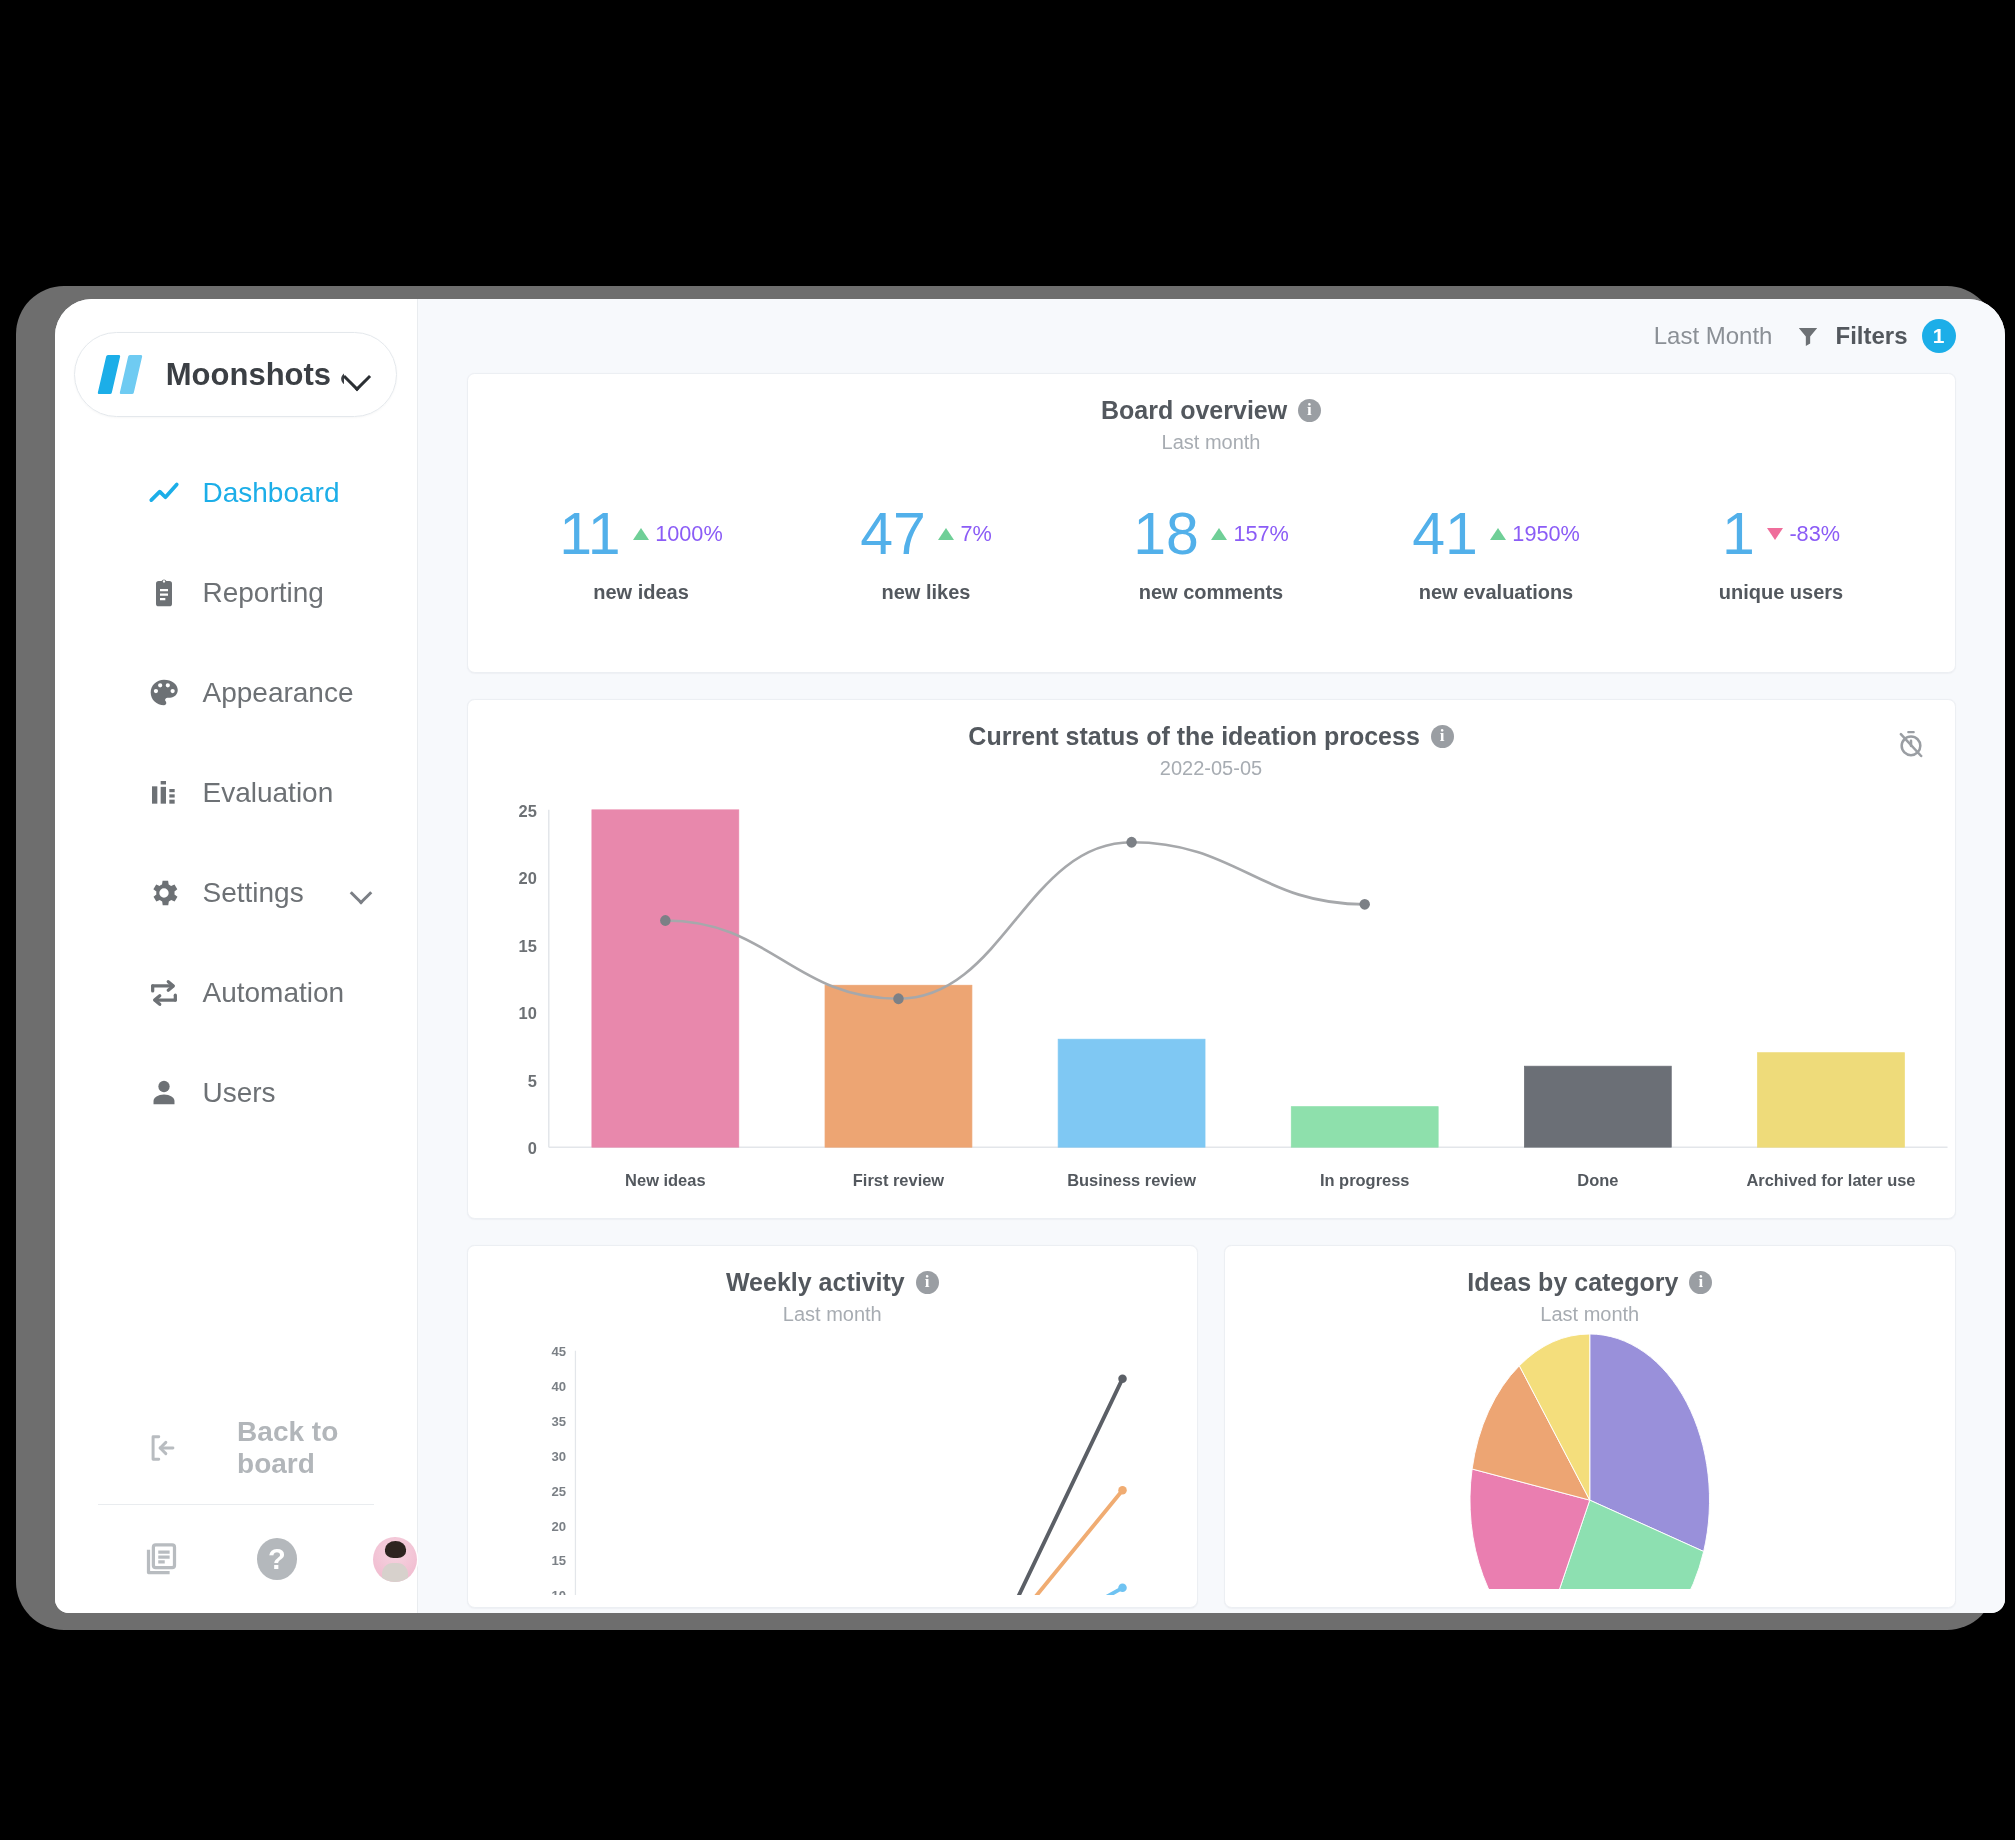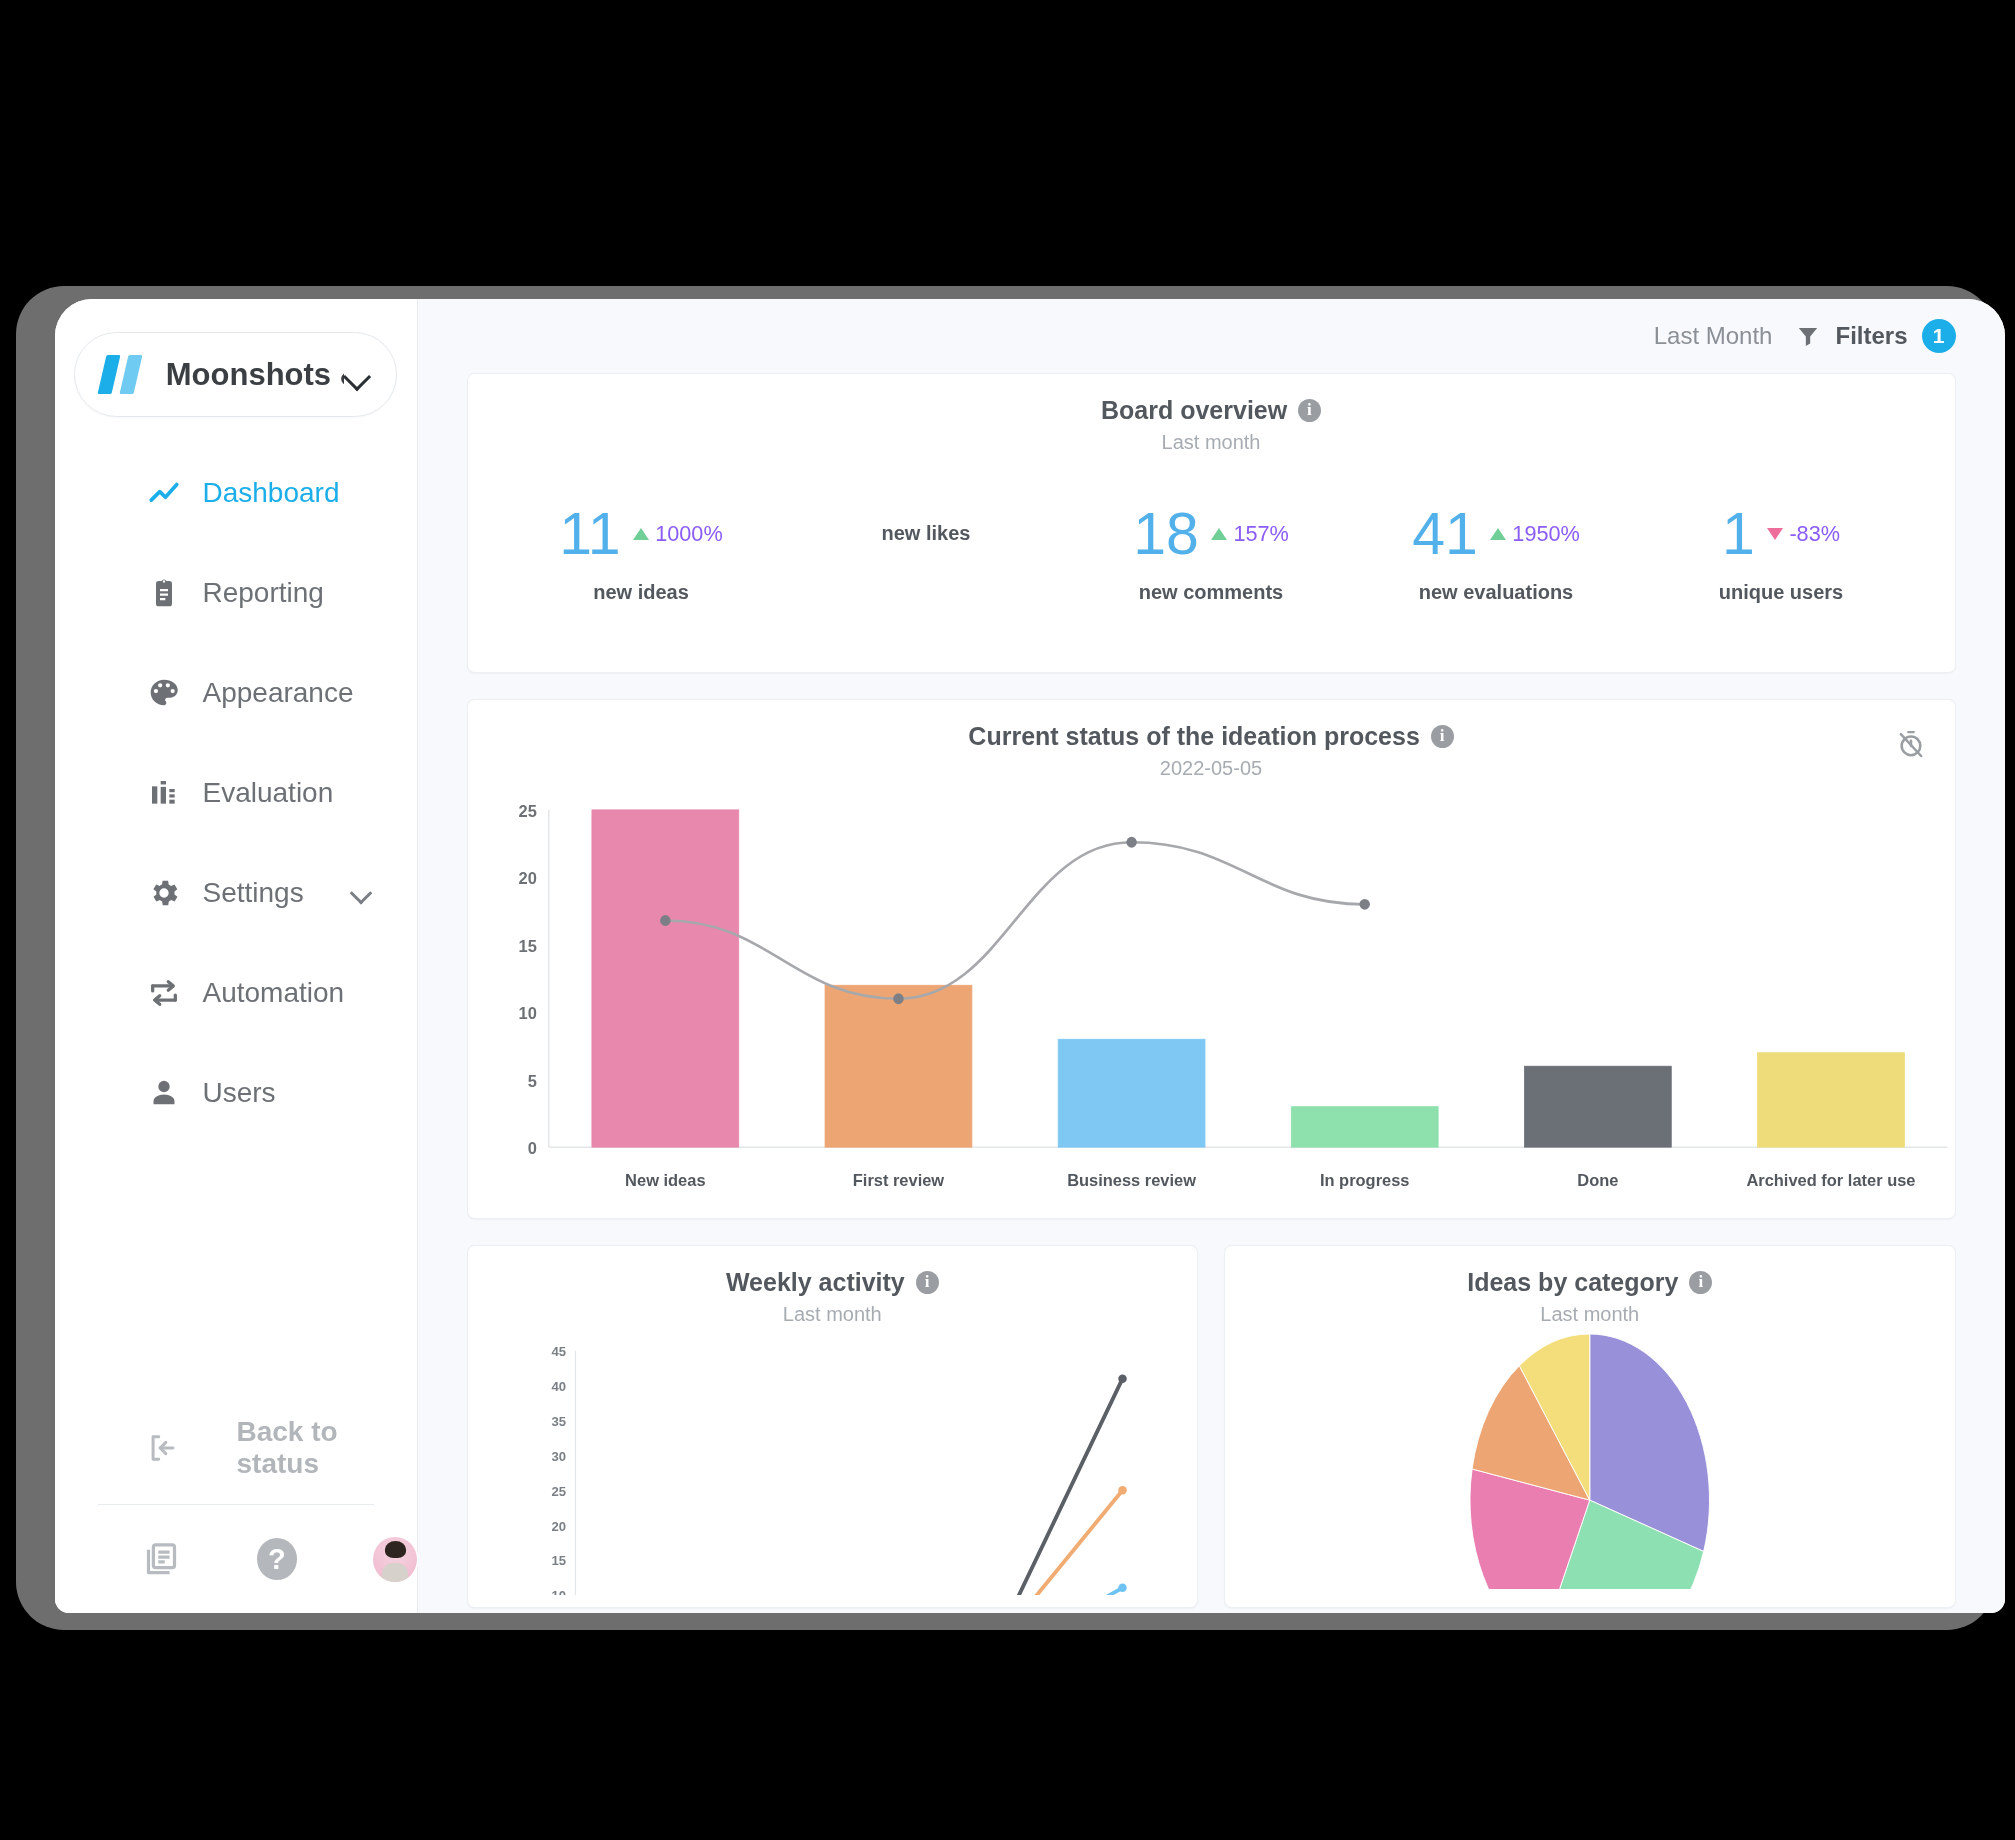--- a/index.html
+++ b/index.html
@@ -309,21 +309,21 @@
     <div class="sidebar-spacer"></div>
 
     <div class="back-row">
       <span class="ico">
         <svg width="34" height="34" viewBox="0 0 24 24" fill="none" stroke="currentColor" stroke-width="2.1" stroke-linecap="round" stroke-linejoin="round">
               <path d="M9 4H5v16h4"></path>
               <polyline points="14,8 10,12 14,16"></polyline>
               <line x1="19" y1="12" x2="10" y2="12"></line>
             </svg>
       </span>
-      <span class="lbl">Back to status</span>
+      <span class="lbl">Back to board</span>
     </div>
 
     <div class="divider"></div>
 
     <div class="footer-icons">
       <span class="fi">
         <svg width="39" height="39" viewBox="0 0 24 24" fill="none" stroke="currentColor" stroke-width="2" stroke-linejoin="round">
               <rect x="7" y="3" width="13" height="14" rx="1.4"></rect>
               <polyline points="4,6 4,20 17,20"></polyline>
               <line x1="10" y1="7.5" x2="17" y2="7.5"></line>
@@ -363,20 +363,27 @@
               <div class="kpi-row">
                 <span class="kpi-value">11</span>
                 <span class="kpi-delta">
                   <span class="tri-up"></span>
                   <span>1000%</span>
                 </span>
               </div>
               <div class="kpi-label">new ideas</div>
             </div>
             <div class="kpi">
+              <div class="kpi-row">
+                <span class="kpi-value">47</span>
+                <span class="kpi-delta">
+                  <span class="tri-up"></span>
+                  <span>7%</span>
+                </span>
+              </div>
               <div class="kpi-label">new likes</div>
             </div>
             <div class="kpi">
               <div class="kpi-row">
                 <span class="kpi-value">18</span>
                 <span class="kpi-delta">
                   <span class="tri-up"></span>
                   <span>157%</span>
                 </span>
               </div>

